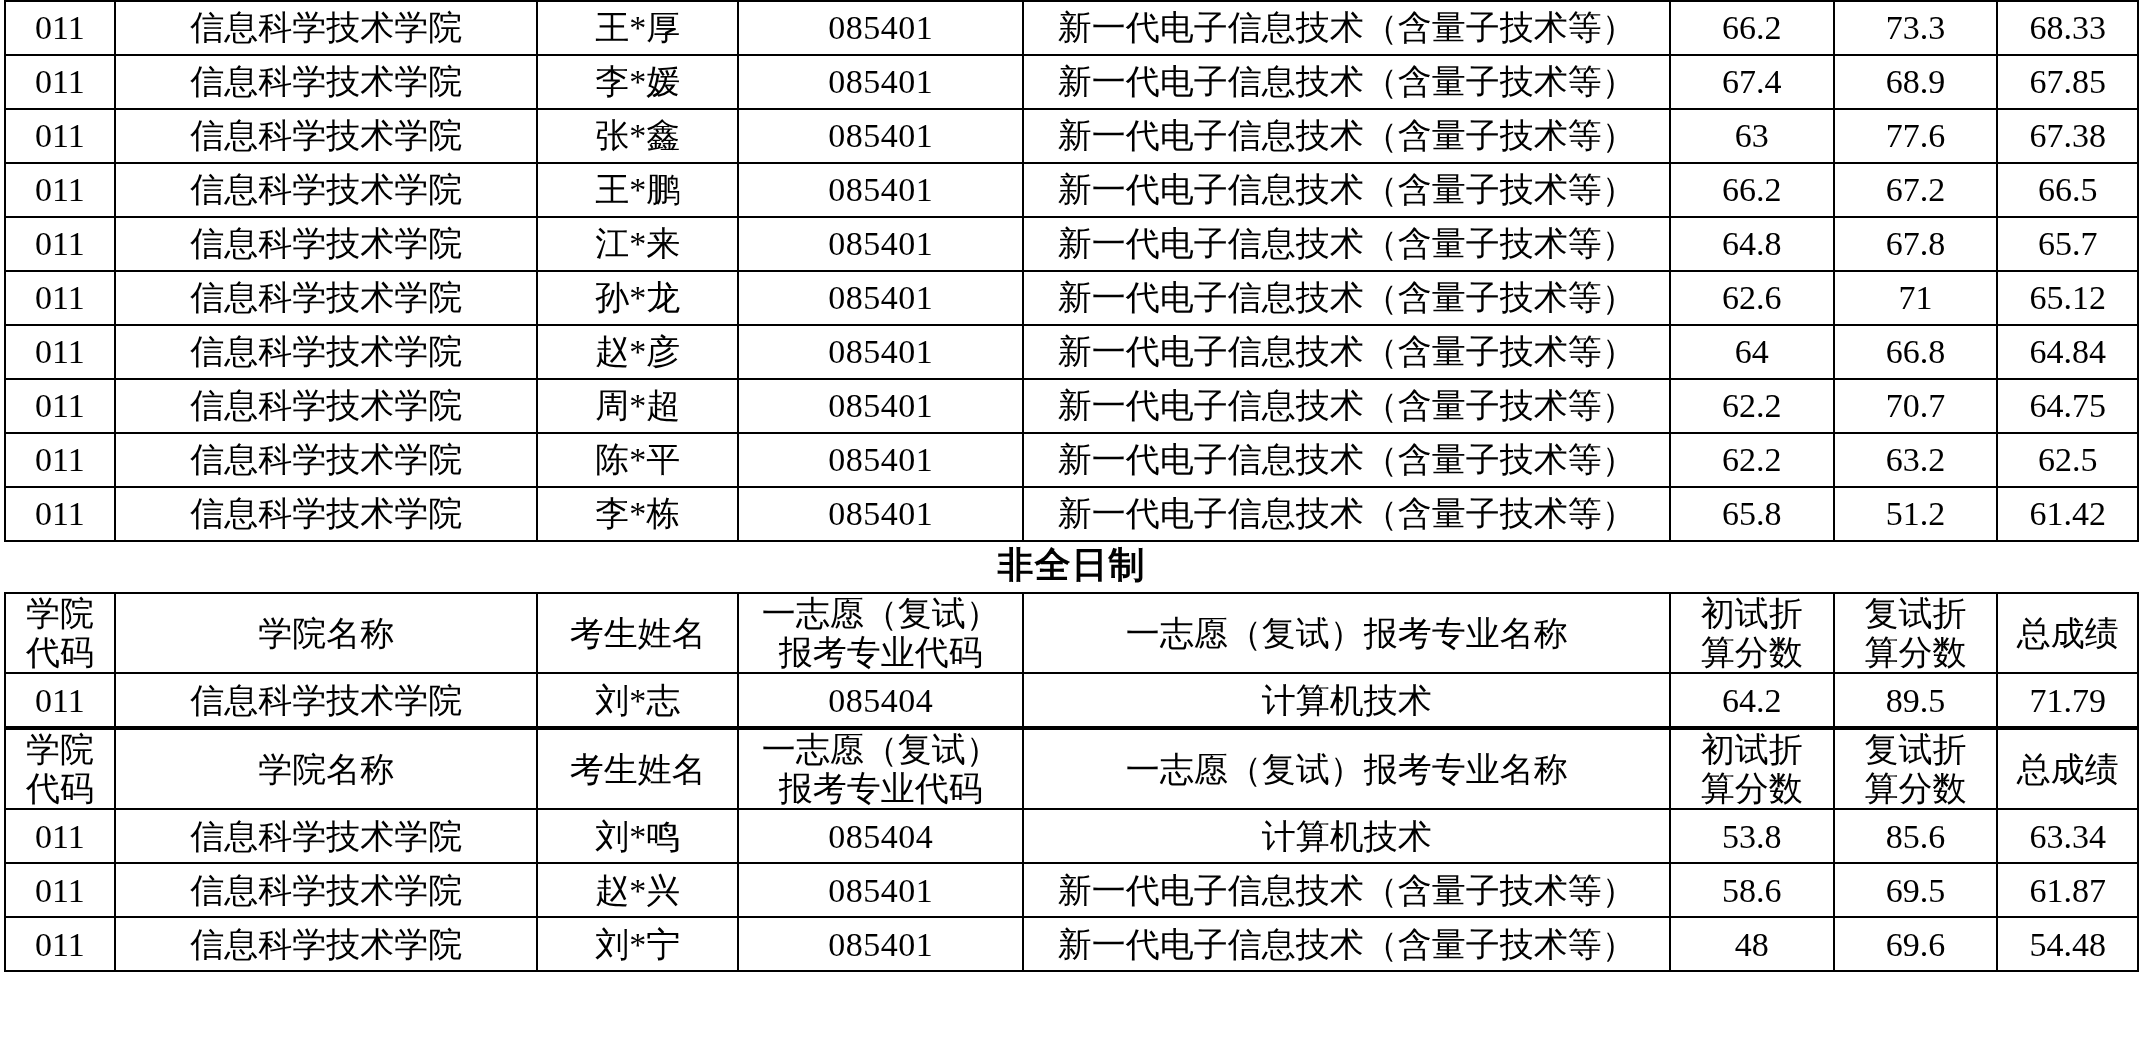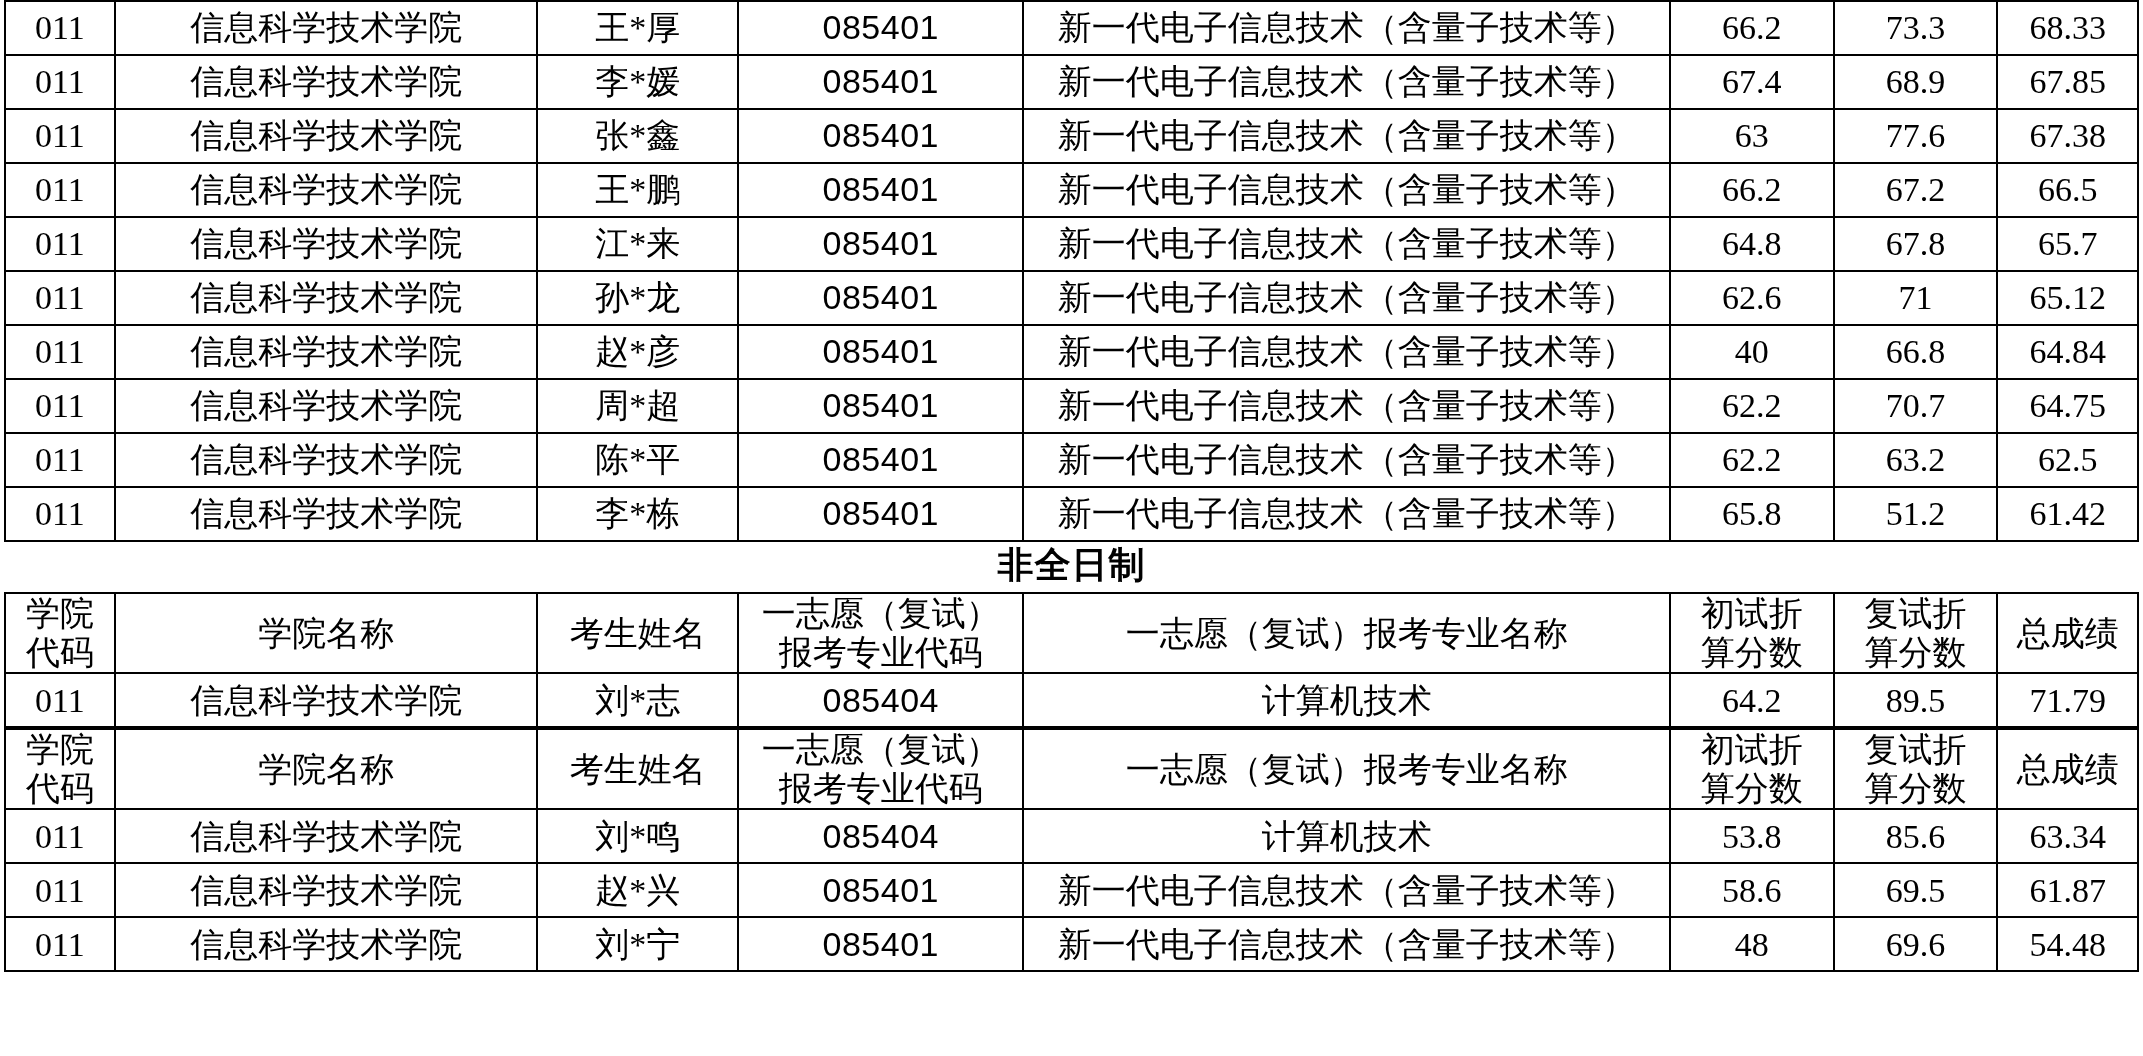--- a/index.html
+++ b/index.html
@@ -39,21 +39,21 @@
   .c0 { width: 104px; }
   .c1 { width: 400px; margin-left: 12px; }
   .c2 { width: 190px; margin-top: 12px; }
   .c3 { width: 270px; }
   .c4 { width: 612px; }
   .c5 { width: 155px; }
   .c6 { width: 155px; }
   .c7 { width: 133px; }
 
   td.code {
-    font-family: Liberation Sans, sans-serif;
+    font-family: Liberation Serif, serif;
     font-weight: bold;
     letter-spacing: 0.5px;
     border-radius: 14px;
   }
   th.hdr {
     font-weight: bold;
     font-size: 33px;
     height: 92px;
     line-height: 1.12;
   }
@@ -145,21 +145,21 @@
           <td class="c5">62.6</td>
           <td class="c6">71</td>
           <td class="c7">65.12</td>
         </tr>
         <tr>
           <td class="c0">011</td>
           <td class="c1">信息科学技术学院</td>
           <td class="c2">赵*彦</td>
           <td class="c3 code">085401</td>
           <td class="c4">新一代电子信息技术（含量子技术等）</td>
-          <td class="c5">40</td>
+          <td class="c5">64</td>
           <td class="c6">66.8</td>
           <td class="c7">64.84</td>
         </tr>
         <tr>
           <td class="c0">011</td>
           <td class="c1">信息科学技术学院</td>
           <td class="c2">周*超</td>
           <td class="c3 code">085401</td>
           <td class="c4">新一代电子信息技术（含量子技术等）</td>
           <td class="c5">62.2</td>

